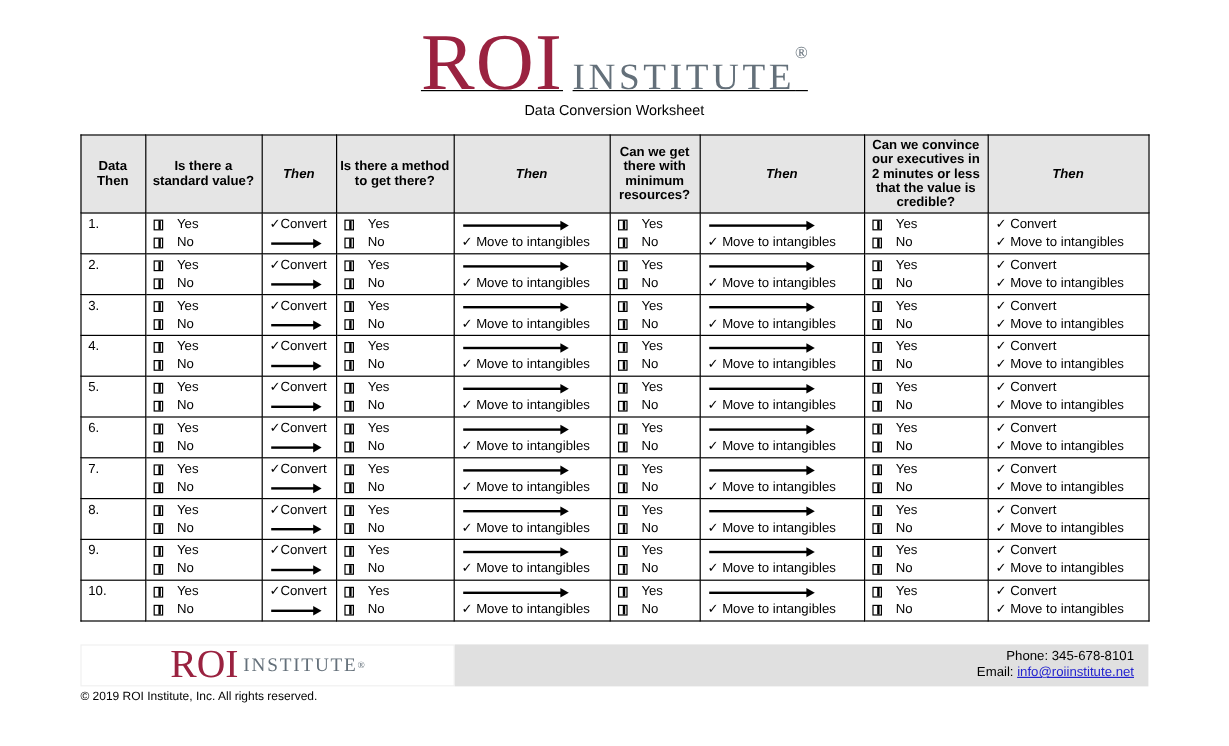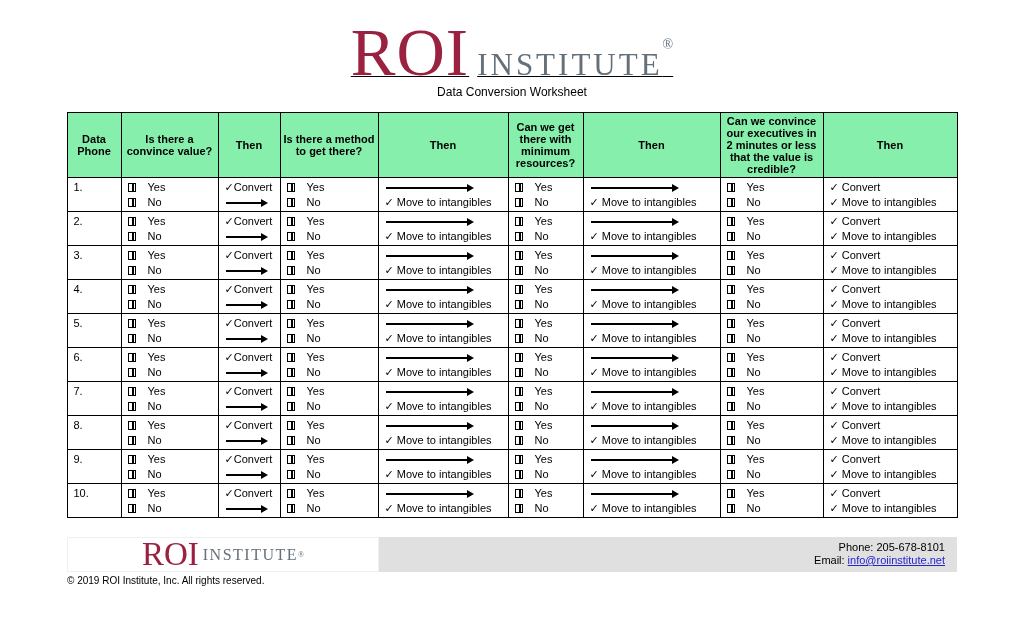--- a/index.html
+++ b/index.html
@@ -32,25 +32,25 @@
     text-align: center; font-size: 12px; font-weight: normal; margin-top: 9px;
   }
 
   
   table.sheet {
     border-collapse: collapse; table-layout: fixed;
     width: 890px; margin: 13px auto 0 auto;
   }
   .sheet th, .sheet td { border: 1px solid #000; }
   .sheet th {
-    background: #86efac; font-size: 11px; font-weight: bold;
+    background: #e5e5e5; font-size: 11px; font-weight: bold;
     text-align: center; vertical-align: middle; padding: 2px 2px;
     height: 61px; line-height: 12px;
   }
-  .th-italic { }
+  .th-italic { font-style: italic; }
   .sheet td {
     vertical-align: top; font-size: 11px; padding: 2px 2px 1px 6px;
     height: 33px; line-height: 15px;
   }
   .line { height: 15px; display: flex; align-items: center; white-space: nowrap; }
   .txt { display: inline-block; }
 
   
   .cb {
     flex: 0 0 auto; display: inline-block; width: 8px; height: 9px;
@@ -111,22 +111,22 @@
         <col style="width:62px">
       <col style="width:98px">
         <col style="width:130px">
         <col style="width:75px">
       <col style="width:137px">
         <col style="width:103px">
         <col style="width:134px">
     </colgroup>
     <thead>
       <tr>
-        <th>Data Phone</th>
-        <th>Is there a convince value?</th>
+        <th>Data Then</th>
+        <th>Is there a standard value?</th>
         <th class="th-italic">Then</th>
         <th>Is there a method to get there?</th>
         <th class="th-italic">Then</th>
         <th>Can we get there with minimum resources?</th>
         <th class="th-italic">Then</th>
         <th>Can we convince our executives in 2 minutes or less that the value is credible?</th>
         <th class="th-italic">Then</th>
       </tr>
     </thead>
     <tbody>
@@ -932,21 +932,21 @@
 </tbody>
   </table>
 
   <div class="footer-band">
     <div class="footer-logo-box">
       <span class="logo-roi-sm">ROI</span>
         <span class="logo-inst-sm">INSTITUTE</span>
         <span class="logo-reg-sm">®</span>
     </div>
     <div class="footer-contact-box">
-      <div>Phone: 205-678-8101</div>
+      <div>Phone: 345-678-8101</div>
       <div>
         <span>Email:</span><a href="#" class="email-link">info@roiinstitute.net</a>
       </div>
     </div>
   </div>
 
   <div class="copyright">© 2019 ROI Institute, Inc.  All rights reserved.</div>
 
 </div>
 

